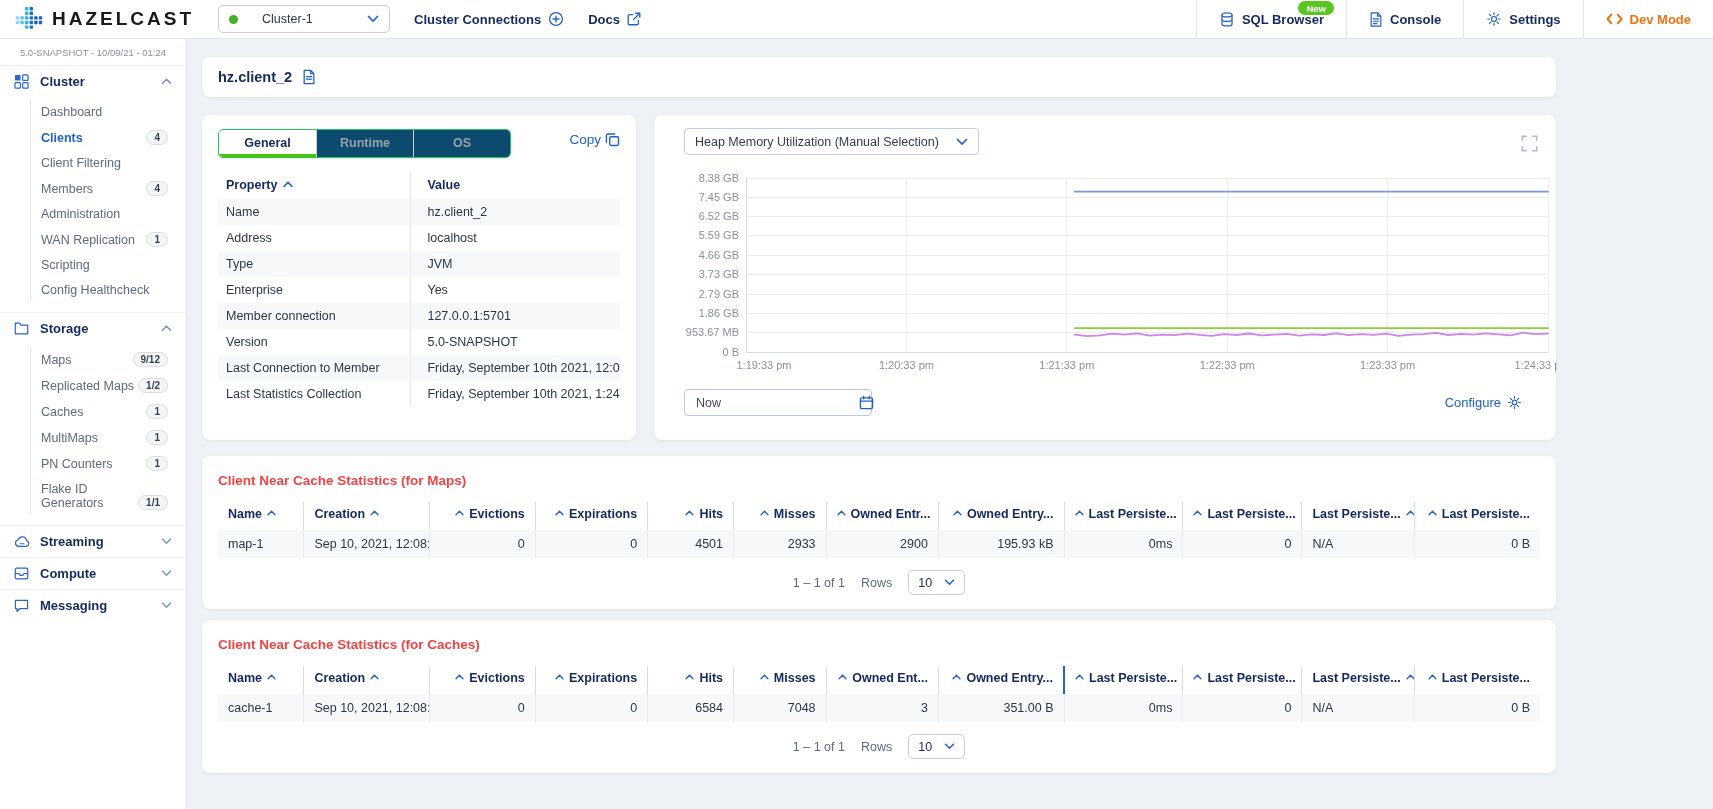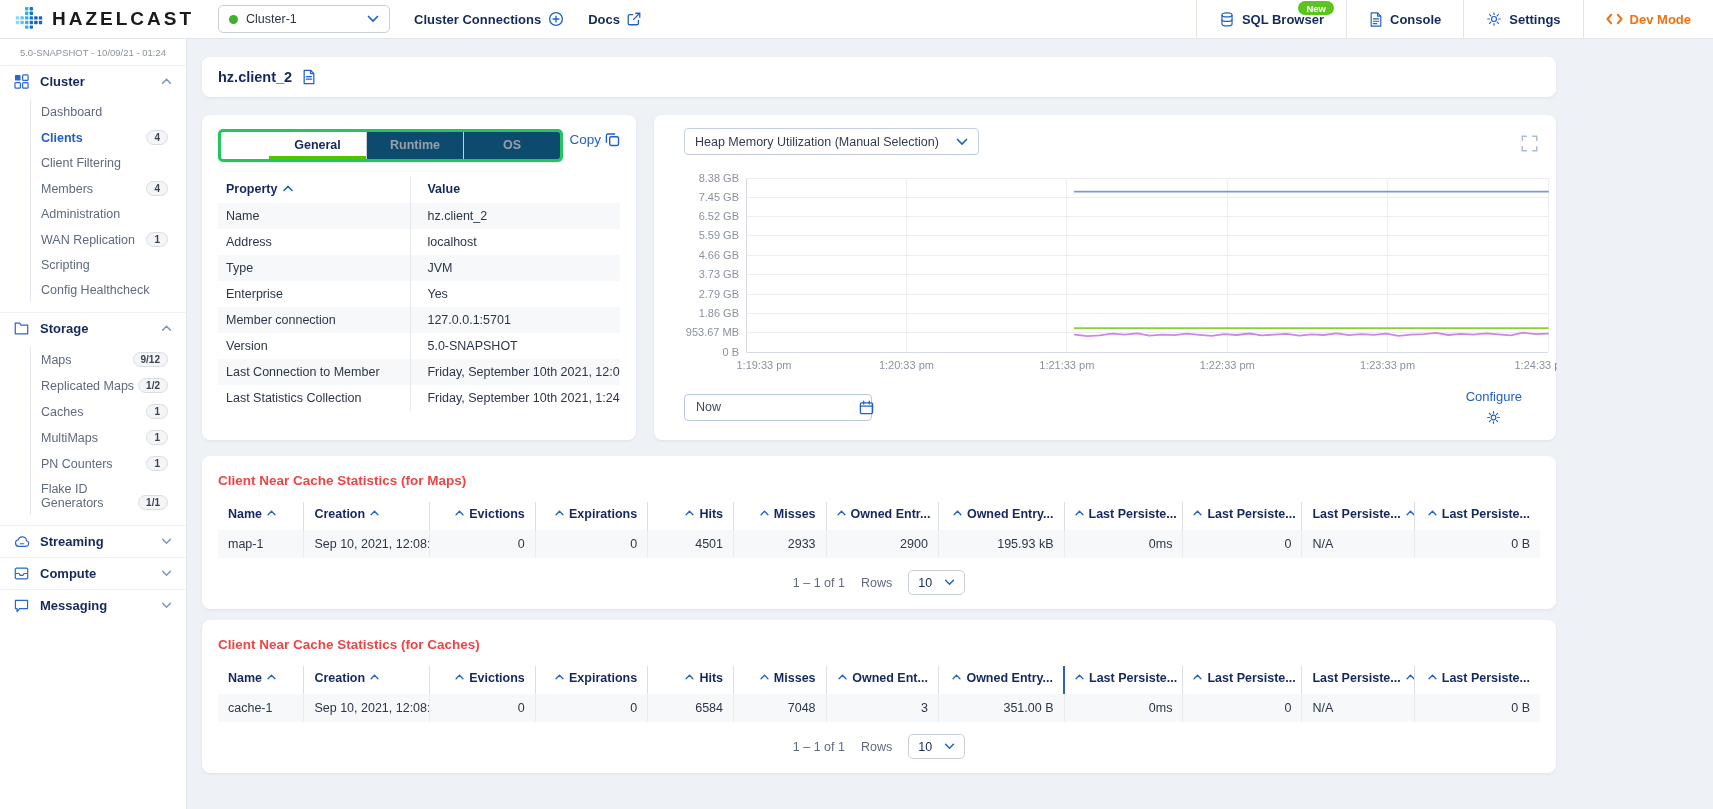--- a/index.html
+++ b/index.html
@@ -8,21 +8,21 @@
     width:1713px; height:809px; overflow:hidden;
     font-family:"Liberation Sans", sans-serif;
     background:#eef1f6; color:#1b2c55; font-size:13px;
   }
   
   .topbar { height:39px; background:#fff; border-bottom:1px solid #e2e6ec;
     display:flex; justify-content:space-between; align-items:stretch; }
   .tb-left { display:flex; align-items:center; gap:24px; padding-left:14px; }
   .logo { display:flex; align-items:center; gap:8px; }
   .logo-text { font-size:19px; font-weight:bold; letter-spacing:3px; color:#1a1a1a; }
-  .cluster-select { display:flex; align-items:center; gap:8px; border:1px solid #c9cfda;
+  .cluster-select { display:flex; align-items:center; gap:24px; border:1px solid #c9cfda;
     border-radius:5px; height:27px; padding:13px 10px; width:172px; background:#fff; }
   .status-dot { width:9px; height:9px; border-radius:50%; background:#43b02a; }
   .cluster-select .lbl { font-size:12.5px; color:#2c3649; }
   .ml-auto { margin-left:auto; }
   .tb-link { display:flex; align-items:center; gap:7px; font-weight:bold; font-size:13px; color:#15295e; cursor:default; }
   .tb-right { display:flex; align-items:stretch; }
   .tb-btn { display:flex; align-items:center; gap:7px; padding:0 22px;
     border-left:1px solid #e2e6ec; font-weight:bold; font-size:13px; color:#15295e; position:relative; }
   .badge-new { position:absolute; top:1px; right:12px; background:#5bc51f; color:#fff;
     font-size:9.5px; font-weight:bold; border-radius:8px; padding:1.5px 8px; }
@@ -43,22 +43,22 @@
     font-size:10px; font-weight:bold; color:#3a4354; padding:1px 7px; white-space:nowrap; }
   .main { flex:1; padding:18px 0 0 15px; overflow:hidden; }
   .card { background:#fff; border-radius:8px; box-shadow:0 1px 3px rgba(20,40,80,.07); }
   .title-card { width:1354px; height:40px; display:flex; align-items:center; gap:10px;
     padding:0 16px; margin-bottom:18px; }
   .page-title { font-size:14.5px; font-weight:bold; color:#15295e; }
   .two-col { display:flex; gap:18px; margin-bottom:16px; }
   
   .info-card { width:434px; height:325px; padding:14px 16px; }
   .tabs-row { display:flex; align-items:flex-start; justify-content:space-between; }
-  .tabs { display:inline-flex; border:3px solid #22c55e; border-radius:5px; overflow:hidden;
-    box-shadow:0 1px 2px rgba(20,40,80,.12);padding-left:48px; }
+  .tabs { display:inline-flex; border:1px solid #22c55e; border-radius:5px; overflow:hidden;
+    box-shadow:0 1px 2px rgba(20,40,80,.12); }
   .tab { width:97px; height:27px; line-height:27px; text-align:center; font-weight:bold;
     font-size:12.5px; color:#98a0ac; position:relative; background:#0c4a6e; }
   .tab + .tab { border-left:1px solid #c9cfda; }
   .tab.active { color:#15295e; background:#fff; }
   .tab.active::after { content:""; position:absolute; left:0; right:0; bottom:0; height:3px; background:#4fc400; }
   .copy-link { display:flex; align-items:center; gap:4px; color:#2160c6; font-size:13.5px; margin-top:3px; }
   table.props { width:100%; border-collapse:collapse; margin-top:14px; font-size:12.5px; table-layout:fixed; }
   table.props th { text-align:left; font-weight:bold; color:#15295e; padding:6px 8px 7px 8px; }
   table.props th.val, table.props td.val { border-left:1px solid #e4e7ed; padding-left:16px; }
   table.props td { padding:6px 8px; color:#2c3649; white-space:nowrap; overflow:hidden; }
@@ -69,21 +69,21 @@
   .chart-card { width:902px; height:325px; padding:13px 30px; position:relative; }
   .select-box { display:flex; align-items:center; border:1px solid #c3cede; border-radius:4px;
     height:27px; padding:0 10px; font-size:12.5px; color:#333c4e; background:#fff; }
   .metric-select { width:295px; }
   .expand-ic { position:absolute; right:18px; top:20px; display:flex; }
   #chart { margin-top:9px; display:block; }
   .chart-foot { display:flex; align-items:center; justify-content:space-between; margin-top:13px; }
   .time-picker { display:flex; align-items:center; border:1px solid #b9c6e4; border-radius:4px;
     height:27px; width:188px; padding:0 9px; background:#fff; }
   .time-picker input { border:none; outline:none; flex:1; font-family:inherit; font-size:12.5px; color:#424b5a; background:transparent; }
-  .configure { display:flex; align-items:center; gap:6px; color:#2160c6; font-size:13px; padding-right:4px;flex-direction:column; }
+  .configure { display:flex; align-items:center; gap:6px; color:#2160c6; font-size:13px; padding-right:4px; }
   
   .stats-card { width:1354px; padding:12px 16px 14px; margin-bottom:11px; }
   .stats-title { font-weight:bold; color:#ef4444; font-size:13.5px; margin:5px 0 14px; }
   table.stats { width:100%; border-collapse:collapse; table-layout:fixed; font-size:12.5px; }
   table.stats th { font-weight:bold; color:#15295e; padding:4px 10px 9px; white-space:nowrap; overflow:hidden; }
   table.stats td { color:#2c3649; padding:7px 10px; white-space:nowrap; overflow:hidden; }
   table.stats th:not(:first-child) { border-left:1px solid #d9dee6; }
   table.stats td:not(:first-child) { border-left:1px solid #e8ebf0; }
   table.stats th.resize-ind { border-left:2px solid #2563c9; }
   table.stats tbody tr { background:#f7f8fa; }

